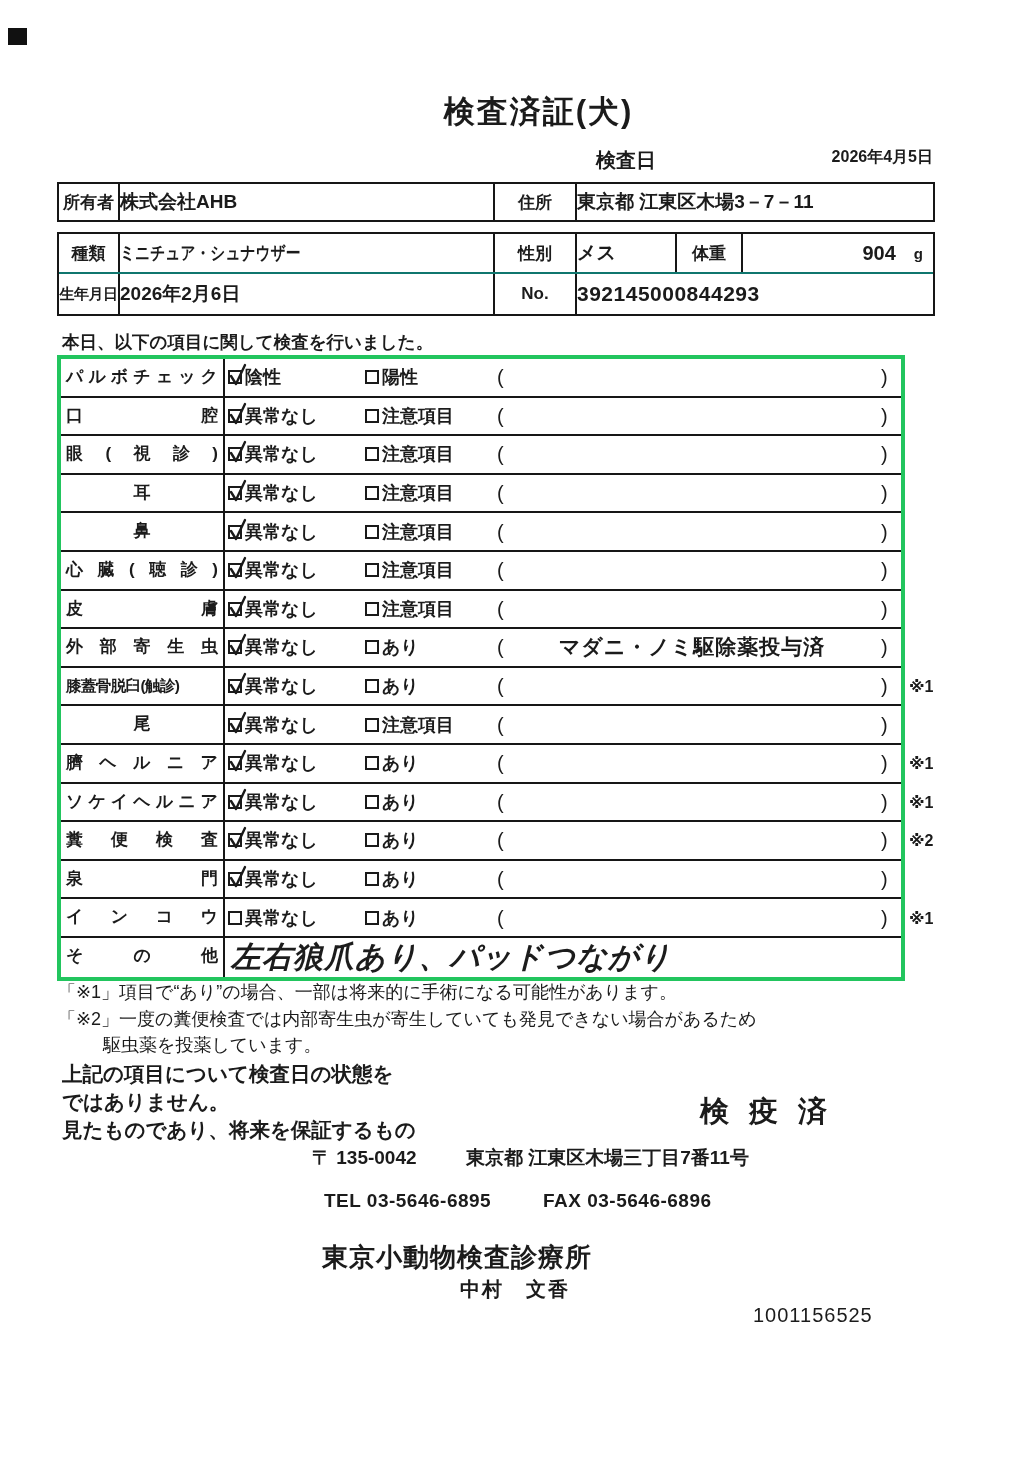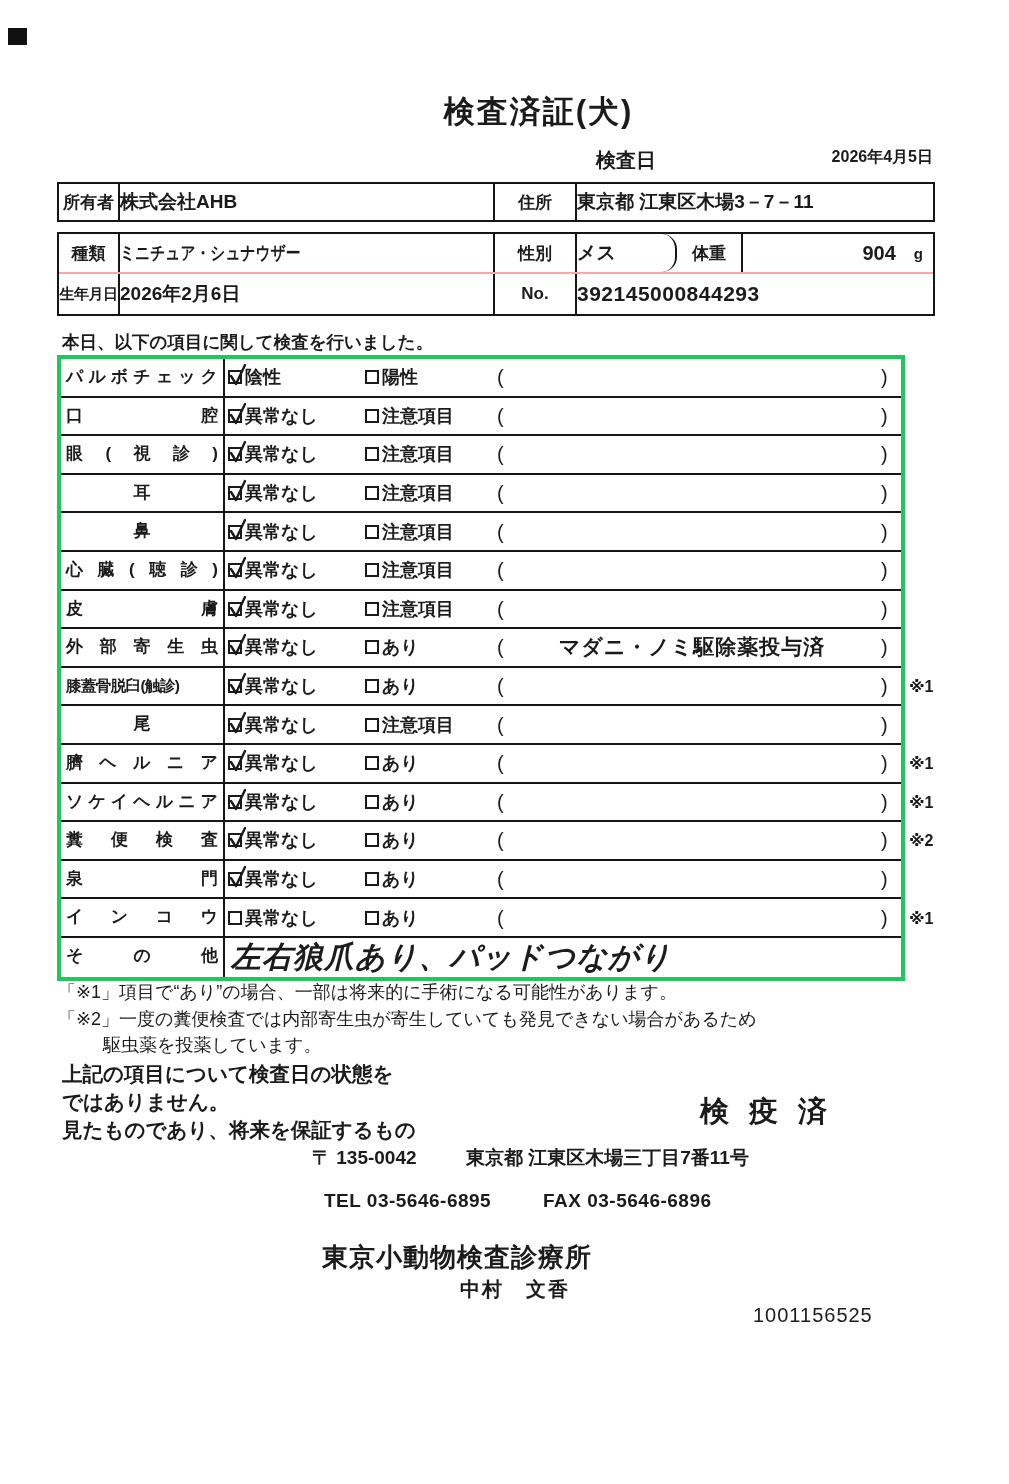--- a/index.html
+++ b/index.html
@@ -19,25 +19,25 @@
   
   .btable{border:2px solid #161616;box-sizing:border-box;background:#fff;}
   .btrow{display:flex;box-sizing:border-box;}
   .bcell{box-sizing:border-box;display:flex;align-items:center;font-weight:600;}
   .bcell.div{border-right:2px solid #161616;}
   .lab{justify-content:center;font-size:17px;}
   .val{padding-left:0;font-size:19px;}
   .t1{left:57px;top:182px;width:878px;height:40px;}
   .t2{left:57px;top:232px;width:878px;height:84px;}
   .t2 .btrow{height:40px;}
-  .t2 .btrow.first{border-bottom:2px solid #fca5a5;}
+  .t2 .btrow.first{border-bottom:2px solid #0f766e;}
   .w-ownerlab{width:61px;}
   .w-ownerval{width:375px;}
   .w-lab2{width:82px;}
-  .w-sex{width:100px;border-radius:15px;}
+  .w-sex{width:100px;}
   .w-wlab{width:66px;}
   .grow{flex:1;}
   .condensed-label{font-size:15px;letter-spacing:-0.5px;}
   .breed-val span{display:inline-block;transform:scaleX(0.82);transform-origin:left center;white-space:nowrap;font-size:18px;}
   .weight-cell{justify-content:flex-end;padding-right:10px;gap:18px;font-size:20px;}
   .weight-unit{font-size:15px;font-weight:600;}
   .no-val{font-size:21px;letter-spacing:0.5px;}
   
   .intro{left:62px;top:330px;font-size:17.5px;font-weight:600;}
   

